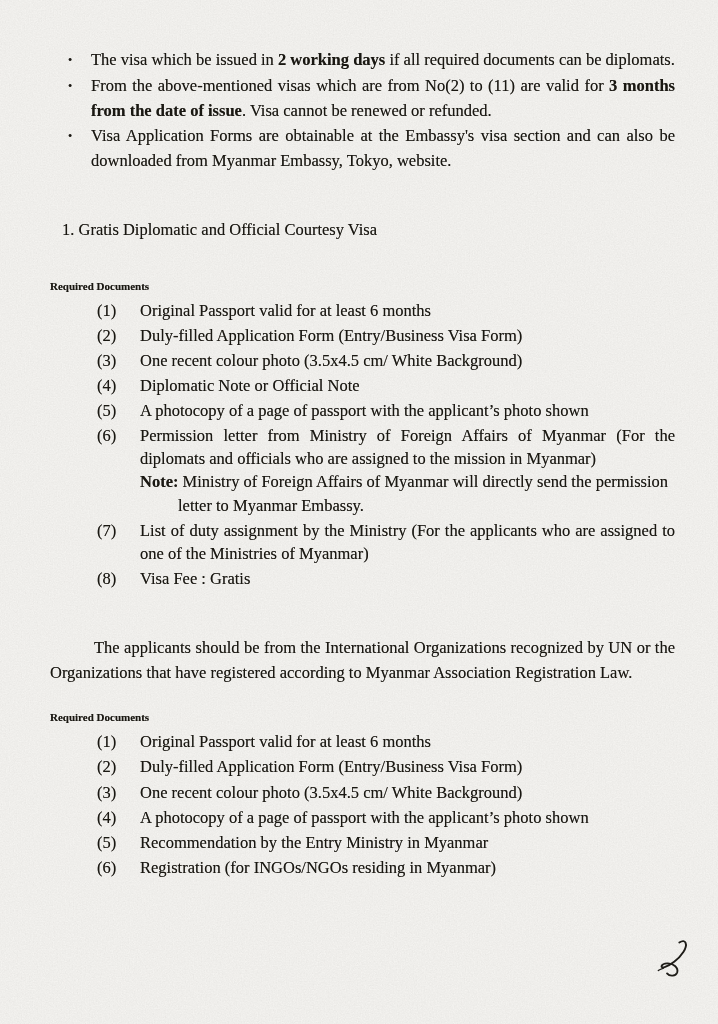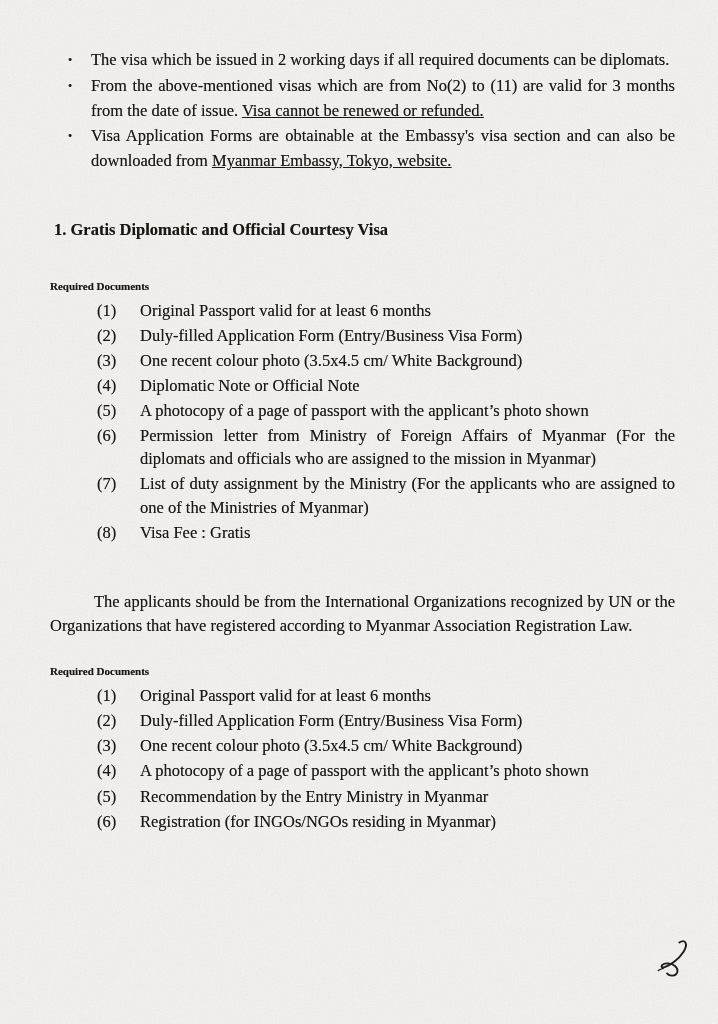--- a/index.html
+++ b/index.html
@@ -10,32 +10,32 @@
     background:#f4f3f0;
     box-sizing:border-box;
     padding:44px 43px 0 50px;
     font-family:"Liberation Serif","DejaVu Serif",serif;
     font-size:16.5px;
     color:#17150f;
     overflow:hidden;
     text-shadow:0 0 .5px rgba(25,22,18,.55);
   }
   .grain{position:absolute;inset:0;width:100%;height:100%;pointer-events:none;opacity:.10;}
-  .b{font-weight:normal;}
-  .u{text-decoration:underline;}
+  .b{font-weight:bold;}
+  .u{}
 
   
   .bullets{list-style:none;margin:4px 0 0 18px;padding:0;}
   .bullets li{display:flex;line-height:1.5;margin-bottom:1px;}
   .marker{flex:none;width:23px;font-size:12px;padding-top:3px;}
   .btext{flex:1;text-align:justify;}
 
   
   .visa-section{margin-top:46px;}
-  .heading{font-size:16.5px;font-weight:bold;margin:4px;}
+  .heading{font-size:16.5px;font-weight:normal;margin:12px;}
   .intro{margin:38px 0 0;text-align:justify;text-indent:44px;line-height:1.5;}
   .req{font-size:11px;font-weight:bold;margin:40px 0 0;}
   .intro ~ .req{margin-top:26px;}
 
   .doc-list{list-style:none;margin:7px 0 0 47px;padding:0;}
   .doc-item{display:grid;grid-template-columns:43px 1fr;line-height:1.4;margin-bottom:2px;}
   .num{grid-column:1;}
   .itext{grid-column:2;text-align:justify;}
   .item-note{grid-column:2;padding-left:38px;text-indent:-38px;line-height:1.4;}
 
@@ -93,20 +93,23 @@
 
             </li>
           <li class="doc-item">
               <span class="num">(5)</span>
               <span class="itext"><span>A photocopy of a page of passport with the applicant’s photo shown</span></span>
 
             </li>
           <li class="doc-item">
               <span class="num">(6)</span>
               <span class="itext"><span>Permission letter from Ministry of Foreign Affairs of Myanmar (For the diplomats and officials who are assigned to the mission in Myanmar)</span></span>
+              <div class="item-note">
+                <span class="b">Note:</span><span> Ministry of Foreign Affairs of Myanmar will directly send the permission letter to Myanmar Embassy.</span>
+              </div>
             </li>
           <li class="doc-item">
               <span class="num">(7)</span>
               <span class="itext"><span>List of duty assignment by the Ministry (For the applicants who are assigned to one of the Ministries of Myanmar)</span></span>
 
             </li>
           <li class="doc-item">
               <span class="num">(8)</span>
               <span class="itext"><span>Visa Fee : Gratis</span></span>
 

